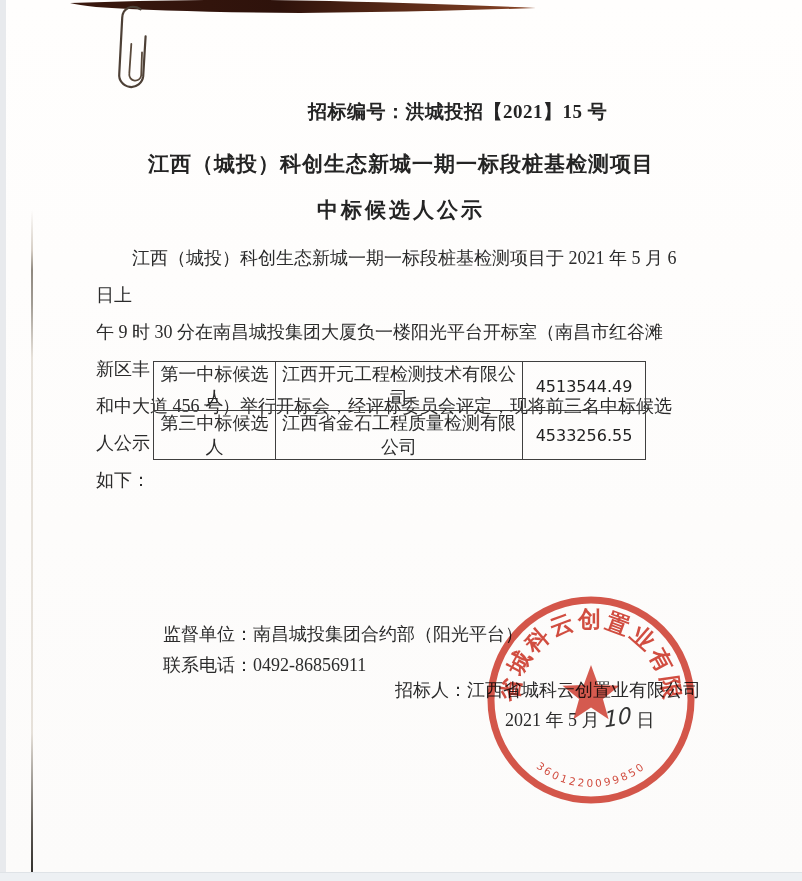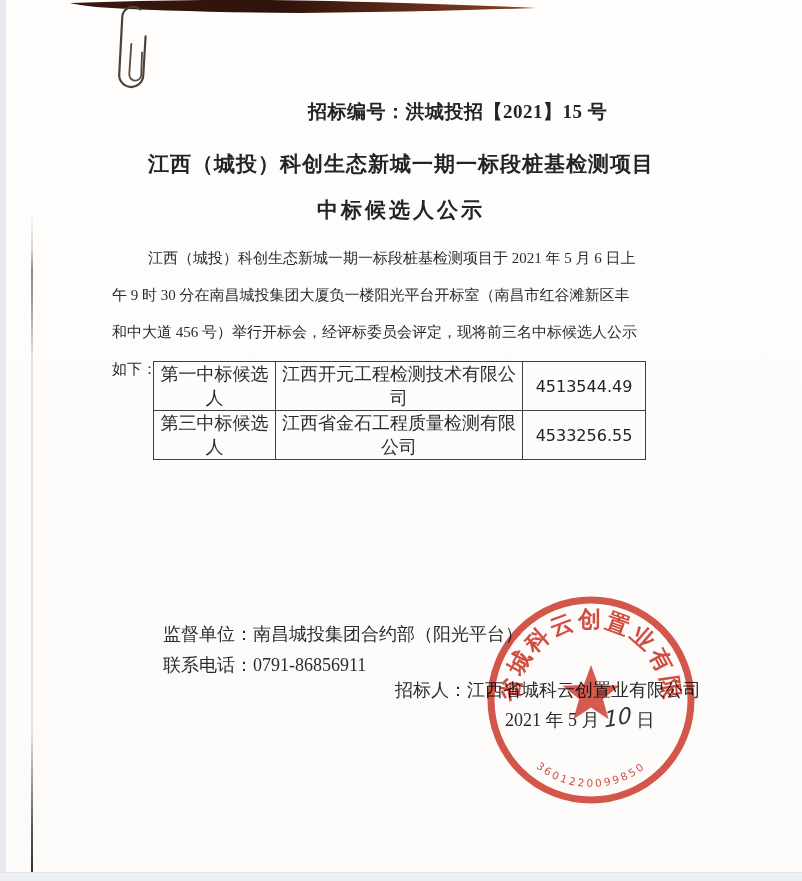--- a/index.html
+++ b/index.html
@@ -14,21 +14,21 @@
   .crease{
     left:31px;top:210px;width:2px;height:671px;
     background:linear-gradient(to bottom,
       rgba(140,120,95,0),rgba(140,120,95,.35) 6%,rgba(70,60,45,.6) 9%,
       rgba(70,60,45,.5) 14%,rgba(150,130,100,.22) 22%,rgba(150,130,100,.22) 78%,
       rgba(40,35,28,.75) 92%,rgba(20,18,15,.9) 100%);
   }
   .ref-line{left:308px;top:99px;font-size:19px;font-weight:700;letter-spacing:.5px;color:#242424;}
   .doc-title{left:110px;top:150px;width:582px;text-align:center;font-size:21px;font-weight:700;letter-spacing:1px;color:#242424;}
   .doc-subtitle{left:110px;top:196px;width:582px;text-align:center;font-size:21px;font-weight:700;letter-spacing:3px;color:#242424;}
-  .body-block{left:112px;top:240px;width:584px;font-size:15px;line-height:37px;}
+  .body-block{left:96px;top:240px;width:584px;font-size:18px;line-height:37px;}
   .body-block .line1{text-indent:36px;}
   .bid-table{left:153px;top:361px;border-collapse:collapse;table-layout:fixed;width:492px;font-size:18px;}
   .bid-table td,.bid-table th{border:1.4px solid #3f3f3f;text-align:center;vertical-align:middle;padding:0 4px;font-weight:400;}
   .bid-table th{height:52px;font-weight:700;}
   .bid-table td{height:48px;}
   .price{font-family:"DejaVu Sans","Liberation Sans",sans-serif;font-size:16px;font-weight:600;color:#222;}
   .notice-block{left:112px;top:566px;width:586px;font-size:18px;line-height:30.5px;}
   .notice-block .line1{text-indent:52px;}
   .supervisor{left:163px;top:622px;font-size:18px;}
   .phone{left:163px;top:653px;font-size:18px;}
@@ -92,21 +92,21 @@
         <td>江西省金石工程质量检测有限公司</td>
         <td class="price">4533256.55</td>
       </tr>
     </tbody>
   </table>
 
   <div class="abs notice-block">
   </div>
 
   <div class="abs supervisor">监督单位：南昌城投集团合约部（阳光平台）</div>
-  <div class="abs phone">联系电话：0791-86856911</div>
+  <div class="abs phone">联系电话：0492-86856911</div>
   <div class="abs tenderer">招标人：江西省城科云创置业有限公司</div>
 
   <div class="abs date-line">
     <span>2021 年 5 月</span>
     <span class="handwritten-day">10</span>
     <span>日</span>
   </div>
 
   <svg class="abs seal-svg" width="230" height="230" viewBox="0 0 230 230">
     <circle cx="115" cy="115" r="100" fill="none" stroke="#cf3a2c" stroke-width="7" opacity=".95"></circle>

